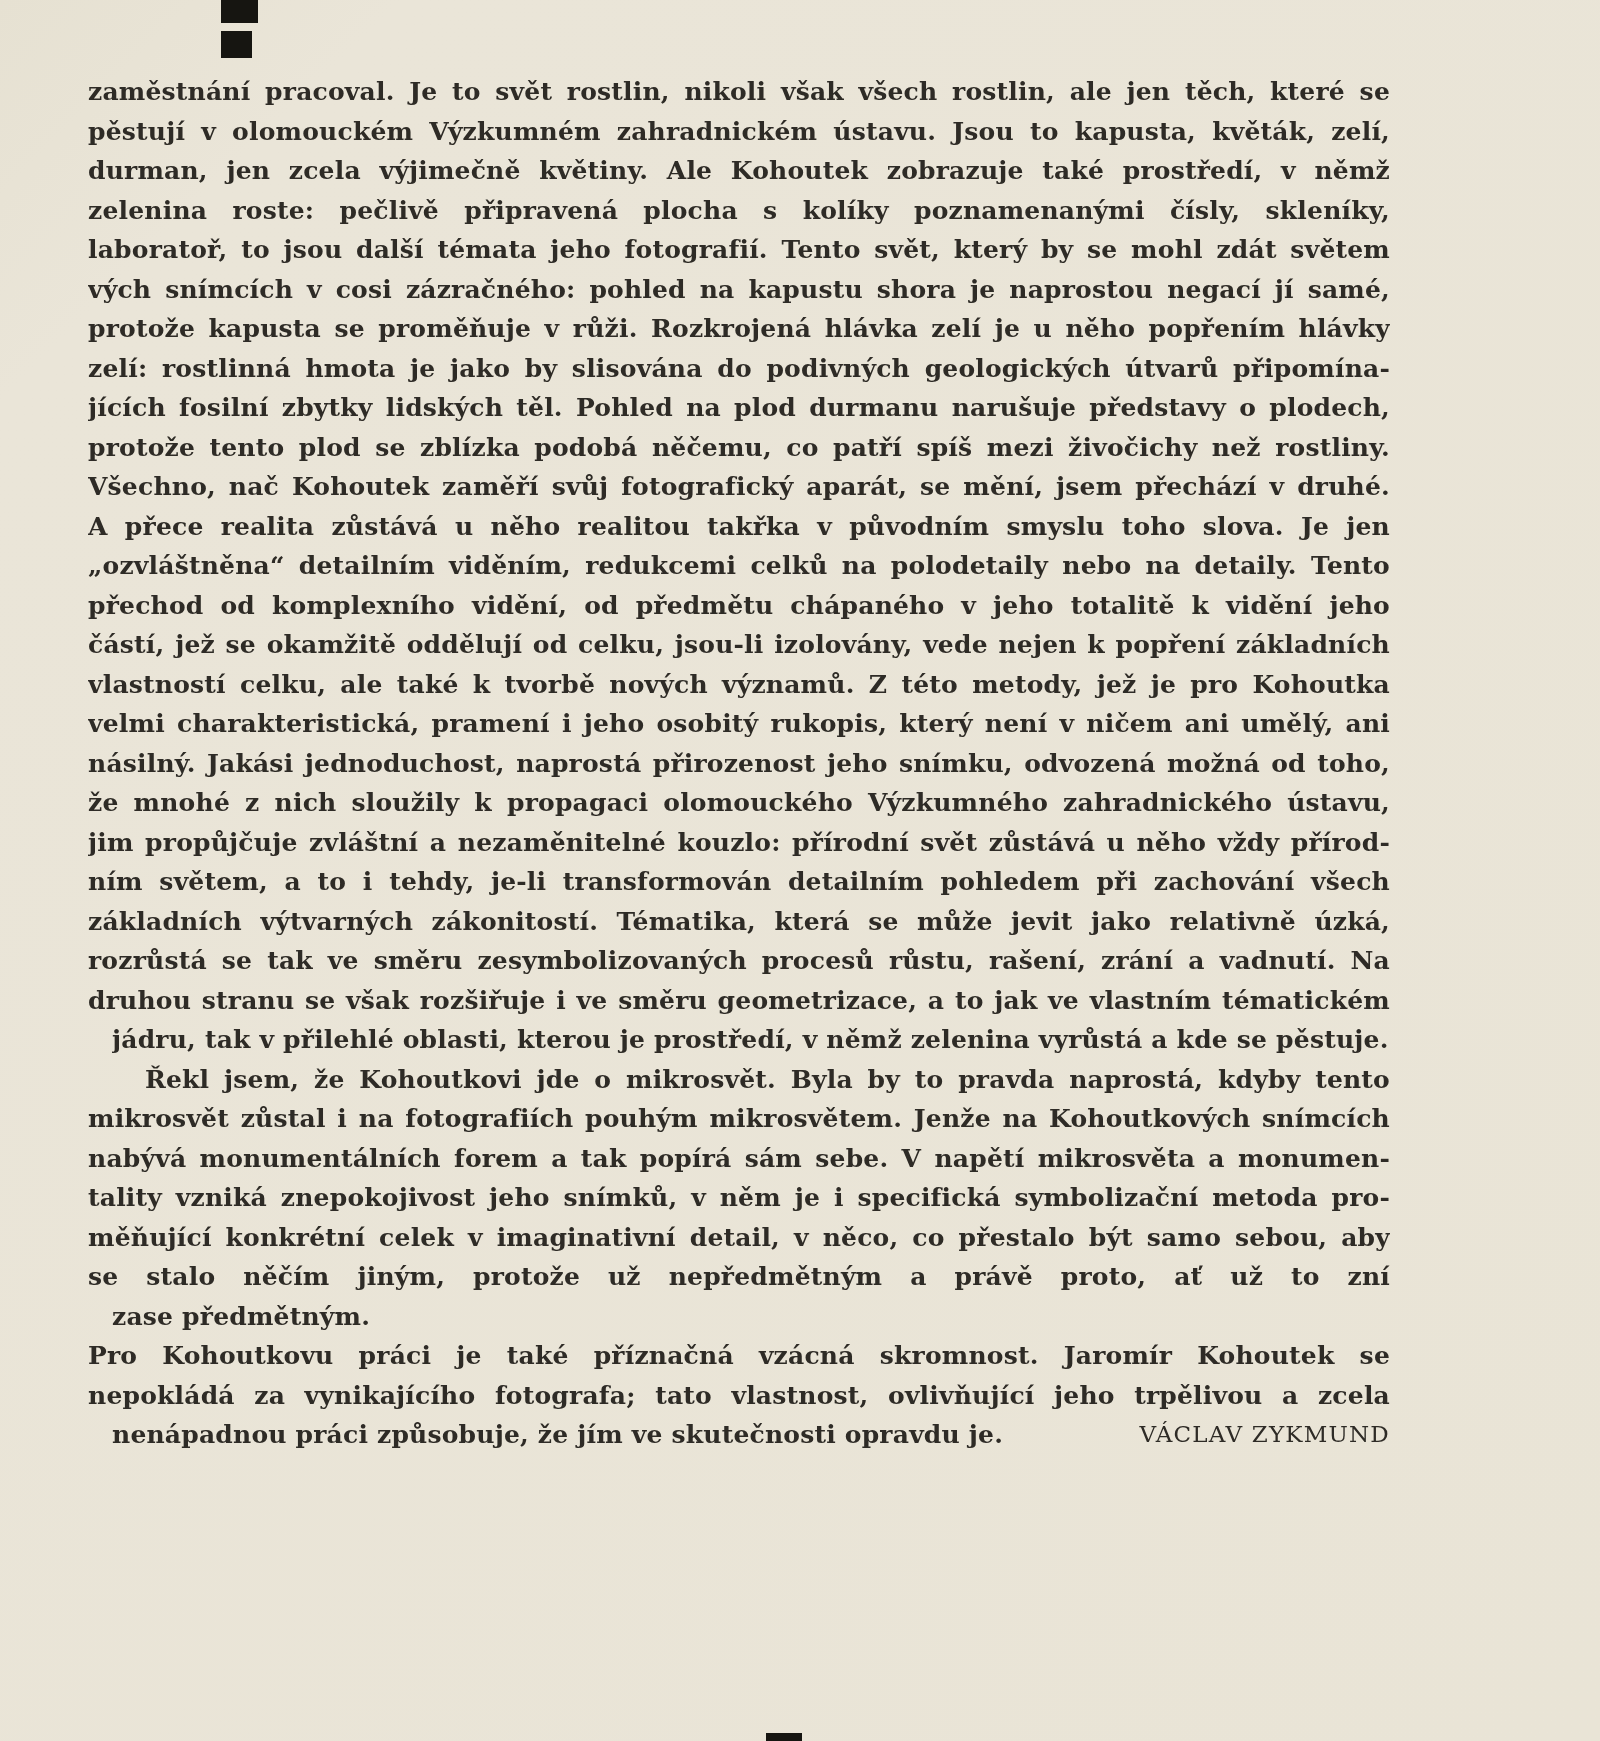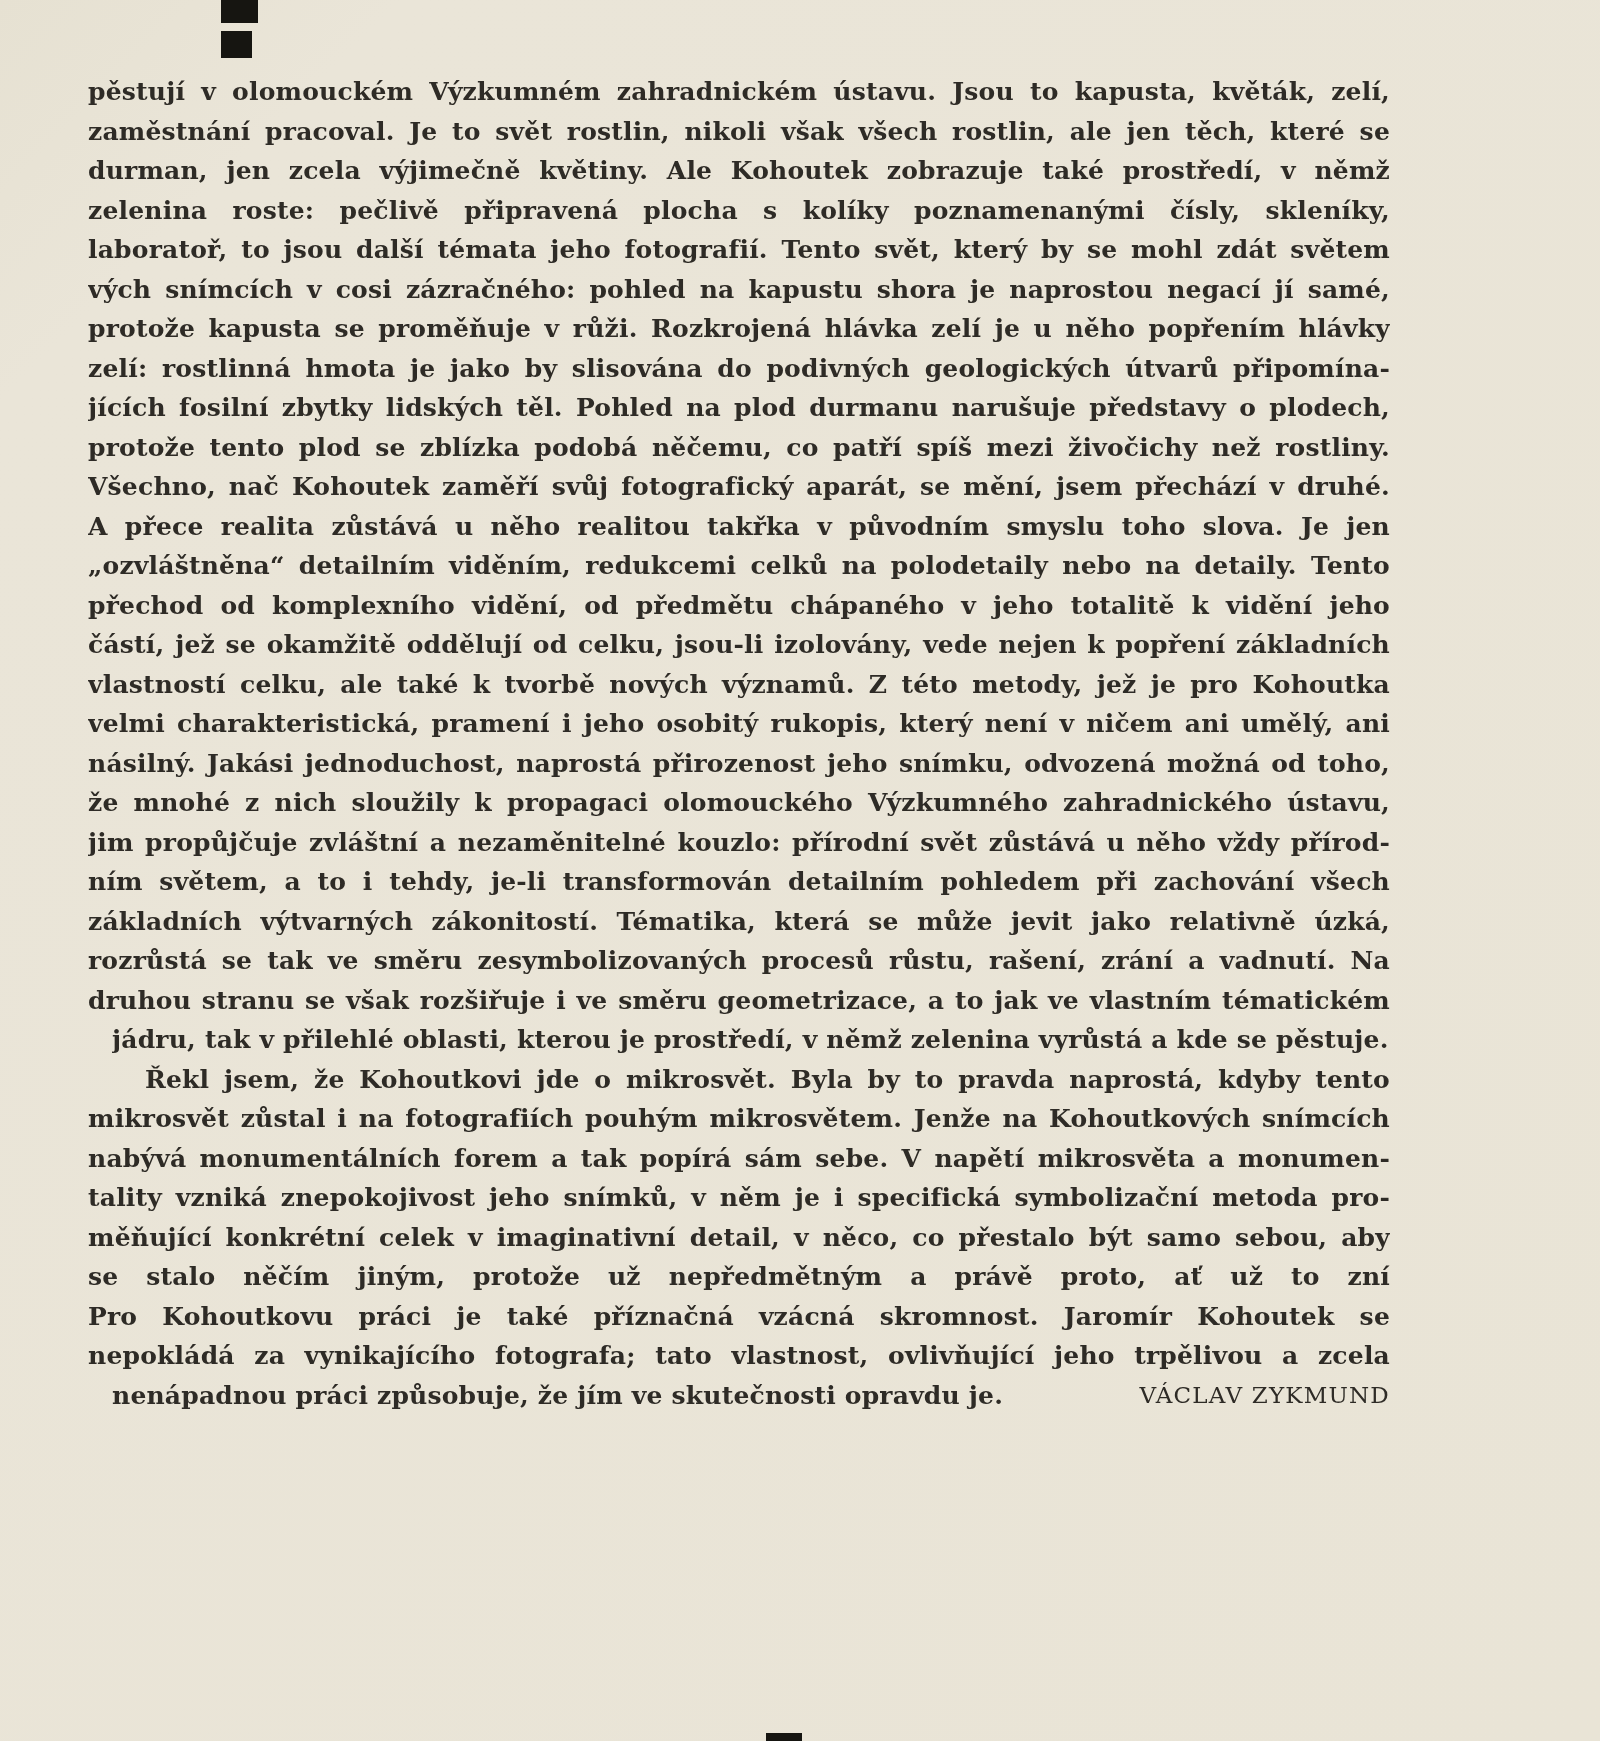--- a/index.html
+++ b/index.html
@@ -56,22 +56,22 @@
 </head>
 <body>
 
 <div class="page">
 
   <div class="mark mark-top-1"></div>
   <div class="mark mark-top-2"></div>
 
   <div class="text-block">
     <div class="paragraph">
+        <div class="line">zaměstnání pracoval. Je to svět rostlin, nikoli však všech rostlin, ale jen těch, které se</div>
         <div class="line">pěstují v olomouckém Výzkumném zahradnickém ústavu. Jsou to kapusta, květák, zelí,</div>
-        <div class="line">zaměstnání pracoval. Je to svět rostlin, nikoli však všech rostlin, ale jen těch, které se</div>
         <div class="line">durman, jen zcela výjimečně květiny. Ale Kohoutek zobrazuje také prostředí, v němž</div>
         <div class="line">zelenina roste: pečlivě připravená plocha s kolíky poznamenanými čísly, skleníky, výzkumná</div>
         <div class="line">laboratoř, to jsou další témata jeho fotografií. Tento svět, který by se mohl zdát světem</div>
         <div class="line">vých snímcích v cosi zázračného: pohled na kapustu shora je naprostou negací jí samé,</div>
         <div class="line">protože kapusta se proměňuje v růži. Rozkrojená hlávka zelí je u něho popřením hlávky</div>
         <div class="line">zelí: rostlinná hmota je jako by slisována do podivných geologických útvarů připomína-</div>
         <div class="line">jících fosilní zbytky lidských těl. Pohled na plod durmanu narušuje představy o plodech,</div>
         <div class="line">protože tento plod se zblízka podobá něčemu, co patří spíš mezi živočichy než rostliny.</div>
         <div class="line">Všechno, nač Kohoutek zaměří svůj fotografický aparát, se mění, jsem přechází v druhé.</div>
         <div class="line">A přece realita zůstává u něho realitou takřka v původním smyslu toho slova. Je jen</div>
@@ -89,20 +89,21 @@
         <div class="line">druhou stranu se však rozšiřuje i ve směru geometrizace, a to jak ve vlastním tématickém</div>
         <div class="line last">jádru, tak v přilehlé oblasti, kterou je prostředí, v němž zelenina vyrůstá a kde se pěstuje.</div>
       </div>
     <div class="paragraph indented">
         <div class="line">Řekl jsem, že Kohoutkovi jde o mikrosvět. Byla by to pravda naprostá, kdyby tento</div>
         <div class="line">mikrosvět zůstal i na fotografiích pouhým mikrosvětem. Jenže na Kohoutkových snímcích</div>
         <div class="line">nabývá monumentálních forem a tak popírá sám sebe. V napětí mikrosvěta a monumen-</div>
         <div class="line">tality vzniká znepokojivost jeho snímků, v něm je i specifická symbolizační metoda pro-</div>
         <div class="line">měňující konkrétní celek v imaginativní detail, v něco, co přestalo být samo sebou, aby</div>
         <div class="line">se stalo něčím jiným, protože už nepředmětným a právě proto, ať už to zní sebeparadoxněji,</div>
+        <div class="line last">zase předmětným.</div>
       </div>
     <div class="paragraph indented paragraph-last">
       <span class="signature">VÁCLAV ZYKMUND</span>
     <div class="line">Pro Kohoutkovu práci je také příznačná vzácná skromnost. Jaromír Kohoutek se</div>
         <div class="line">nepokládá za vynikajícího fotografa; tato vlastnost, ovlivňující jeho trpělivou a zcela</div>
         <div class="line last">nenápadnou práci způsobuje, že jím ve skutečnosti opravdu je.</div>
       </div>
   </div>
 
   <div class="mark mark-bottom"></div>

